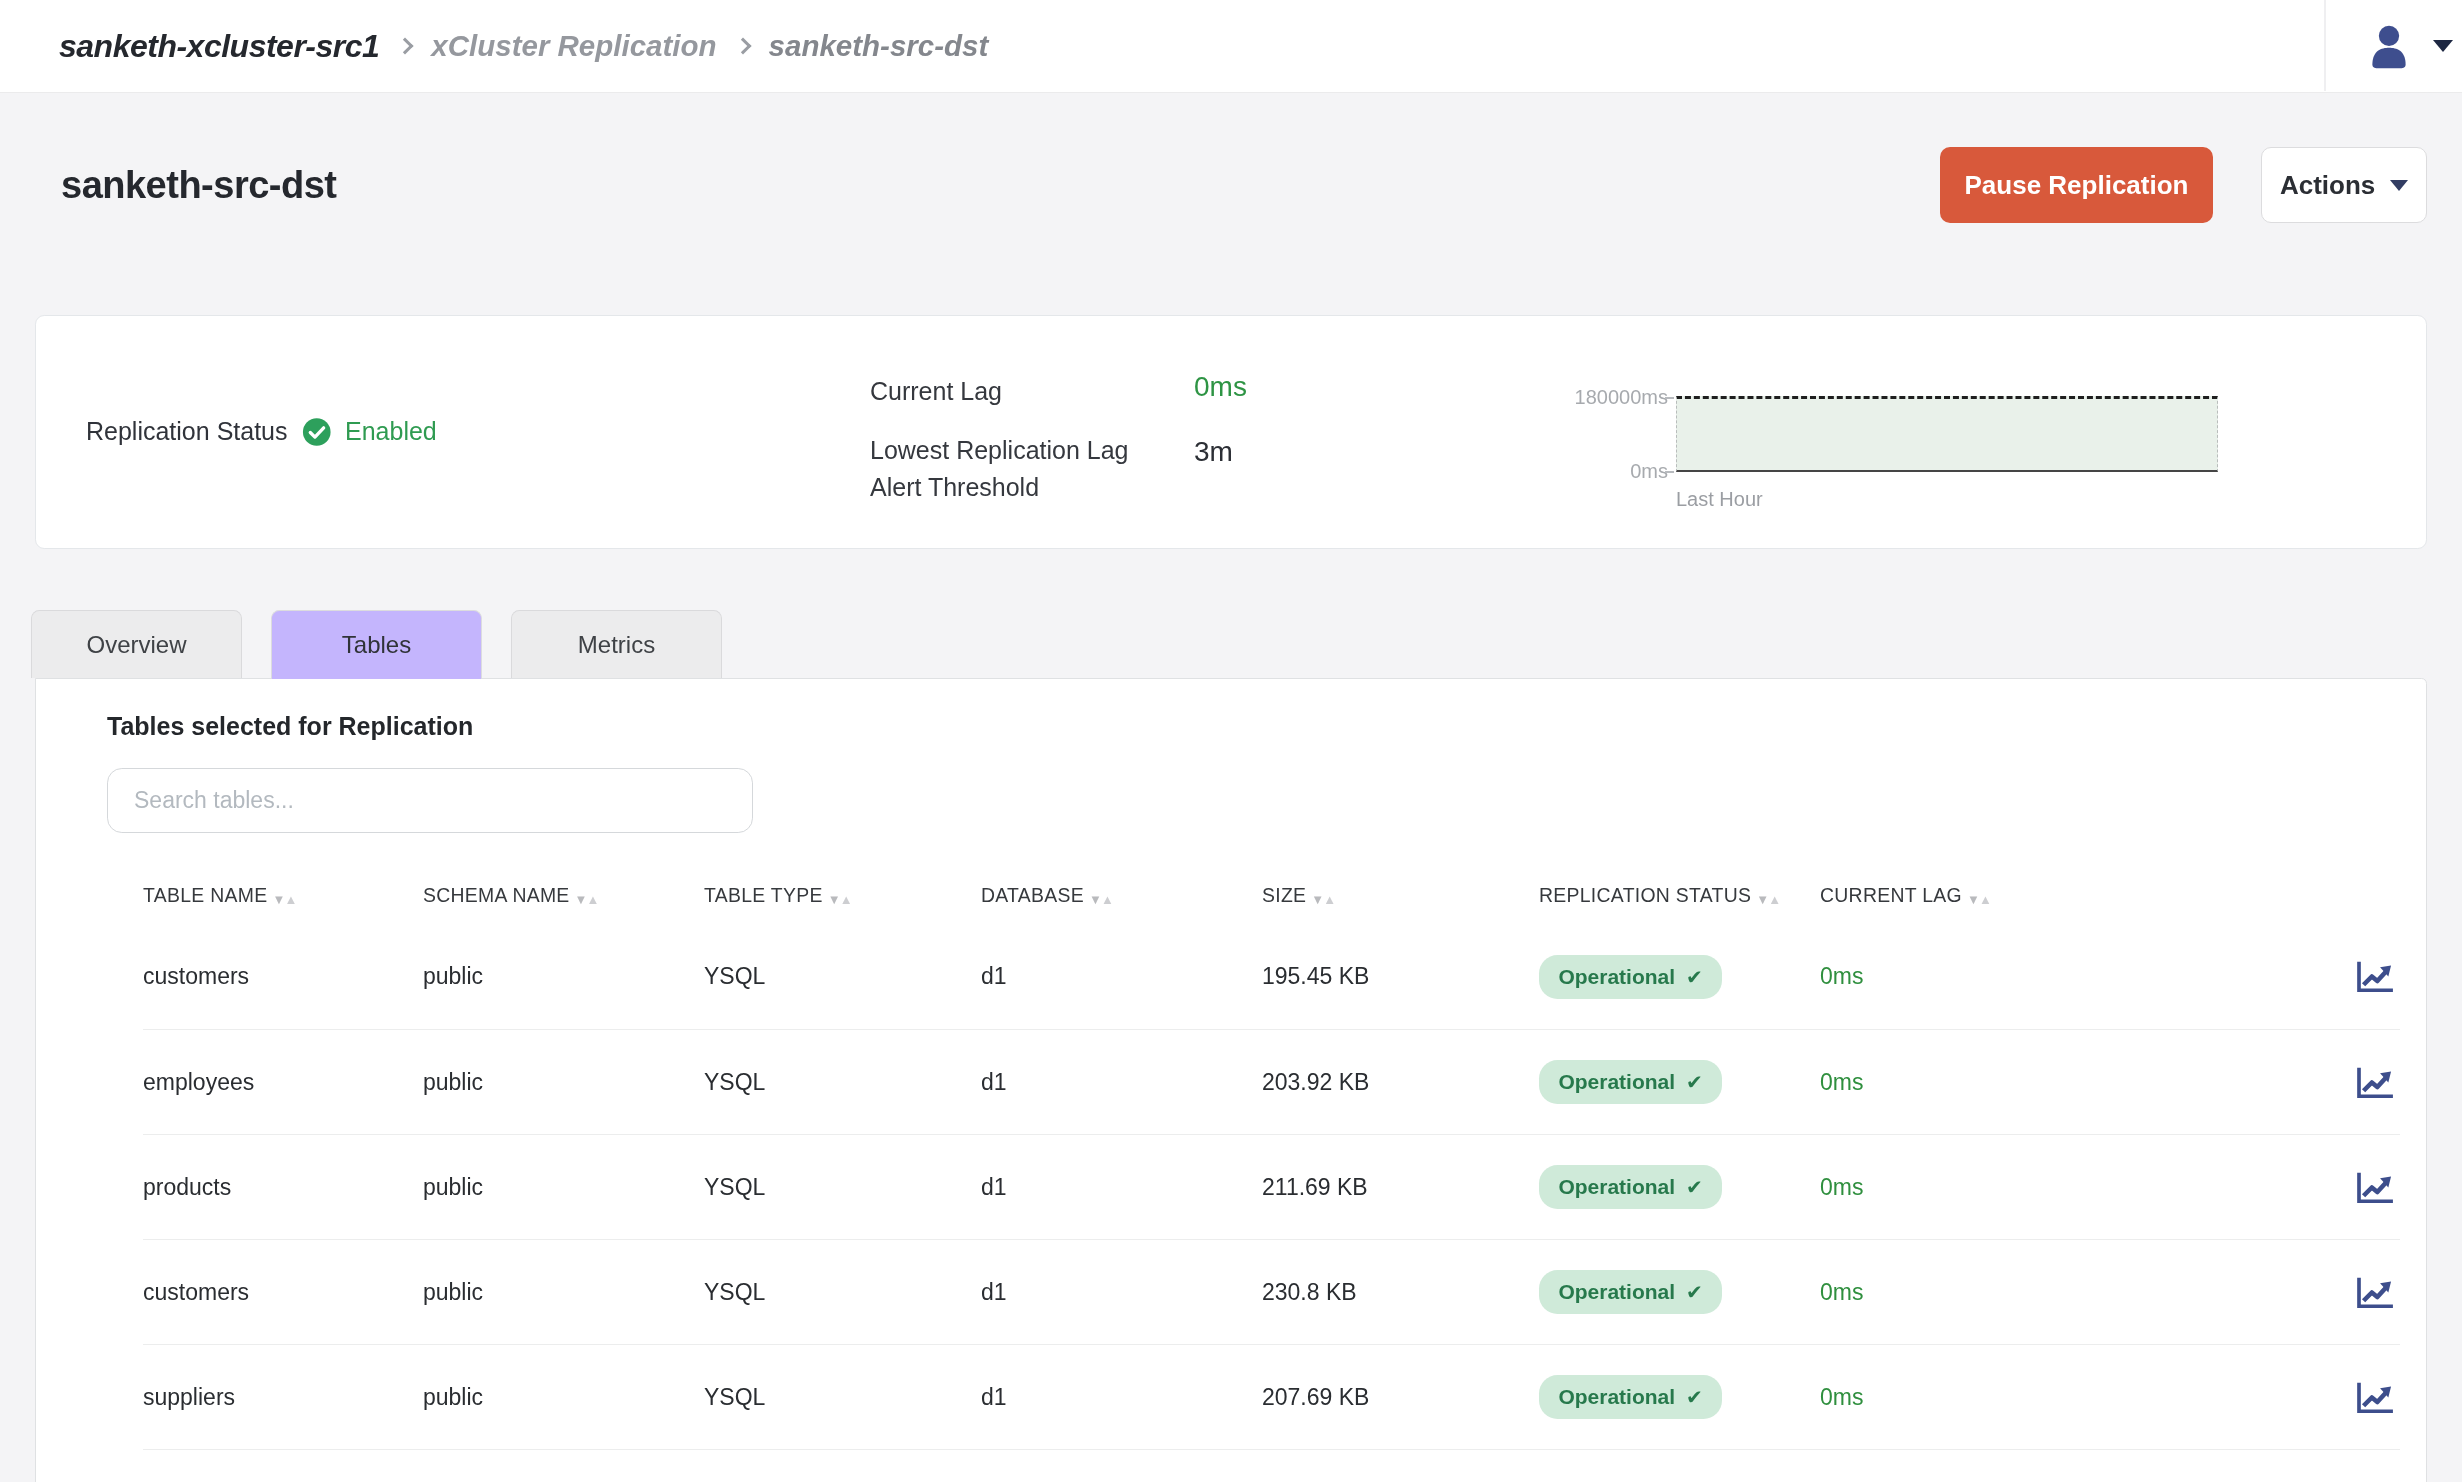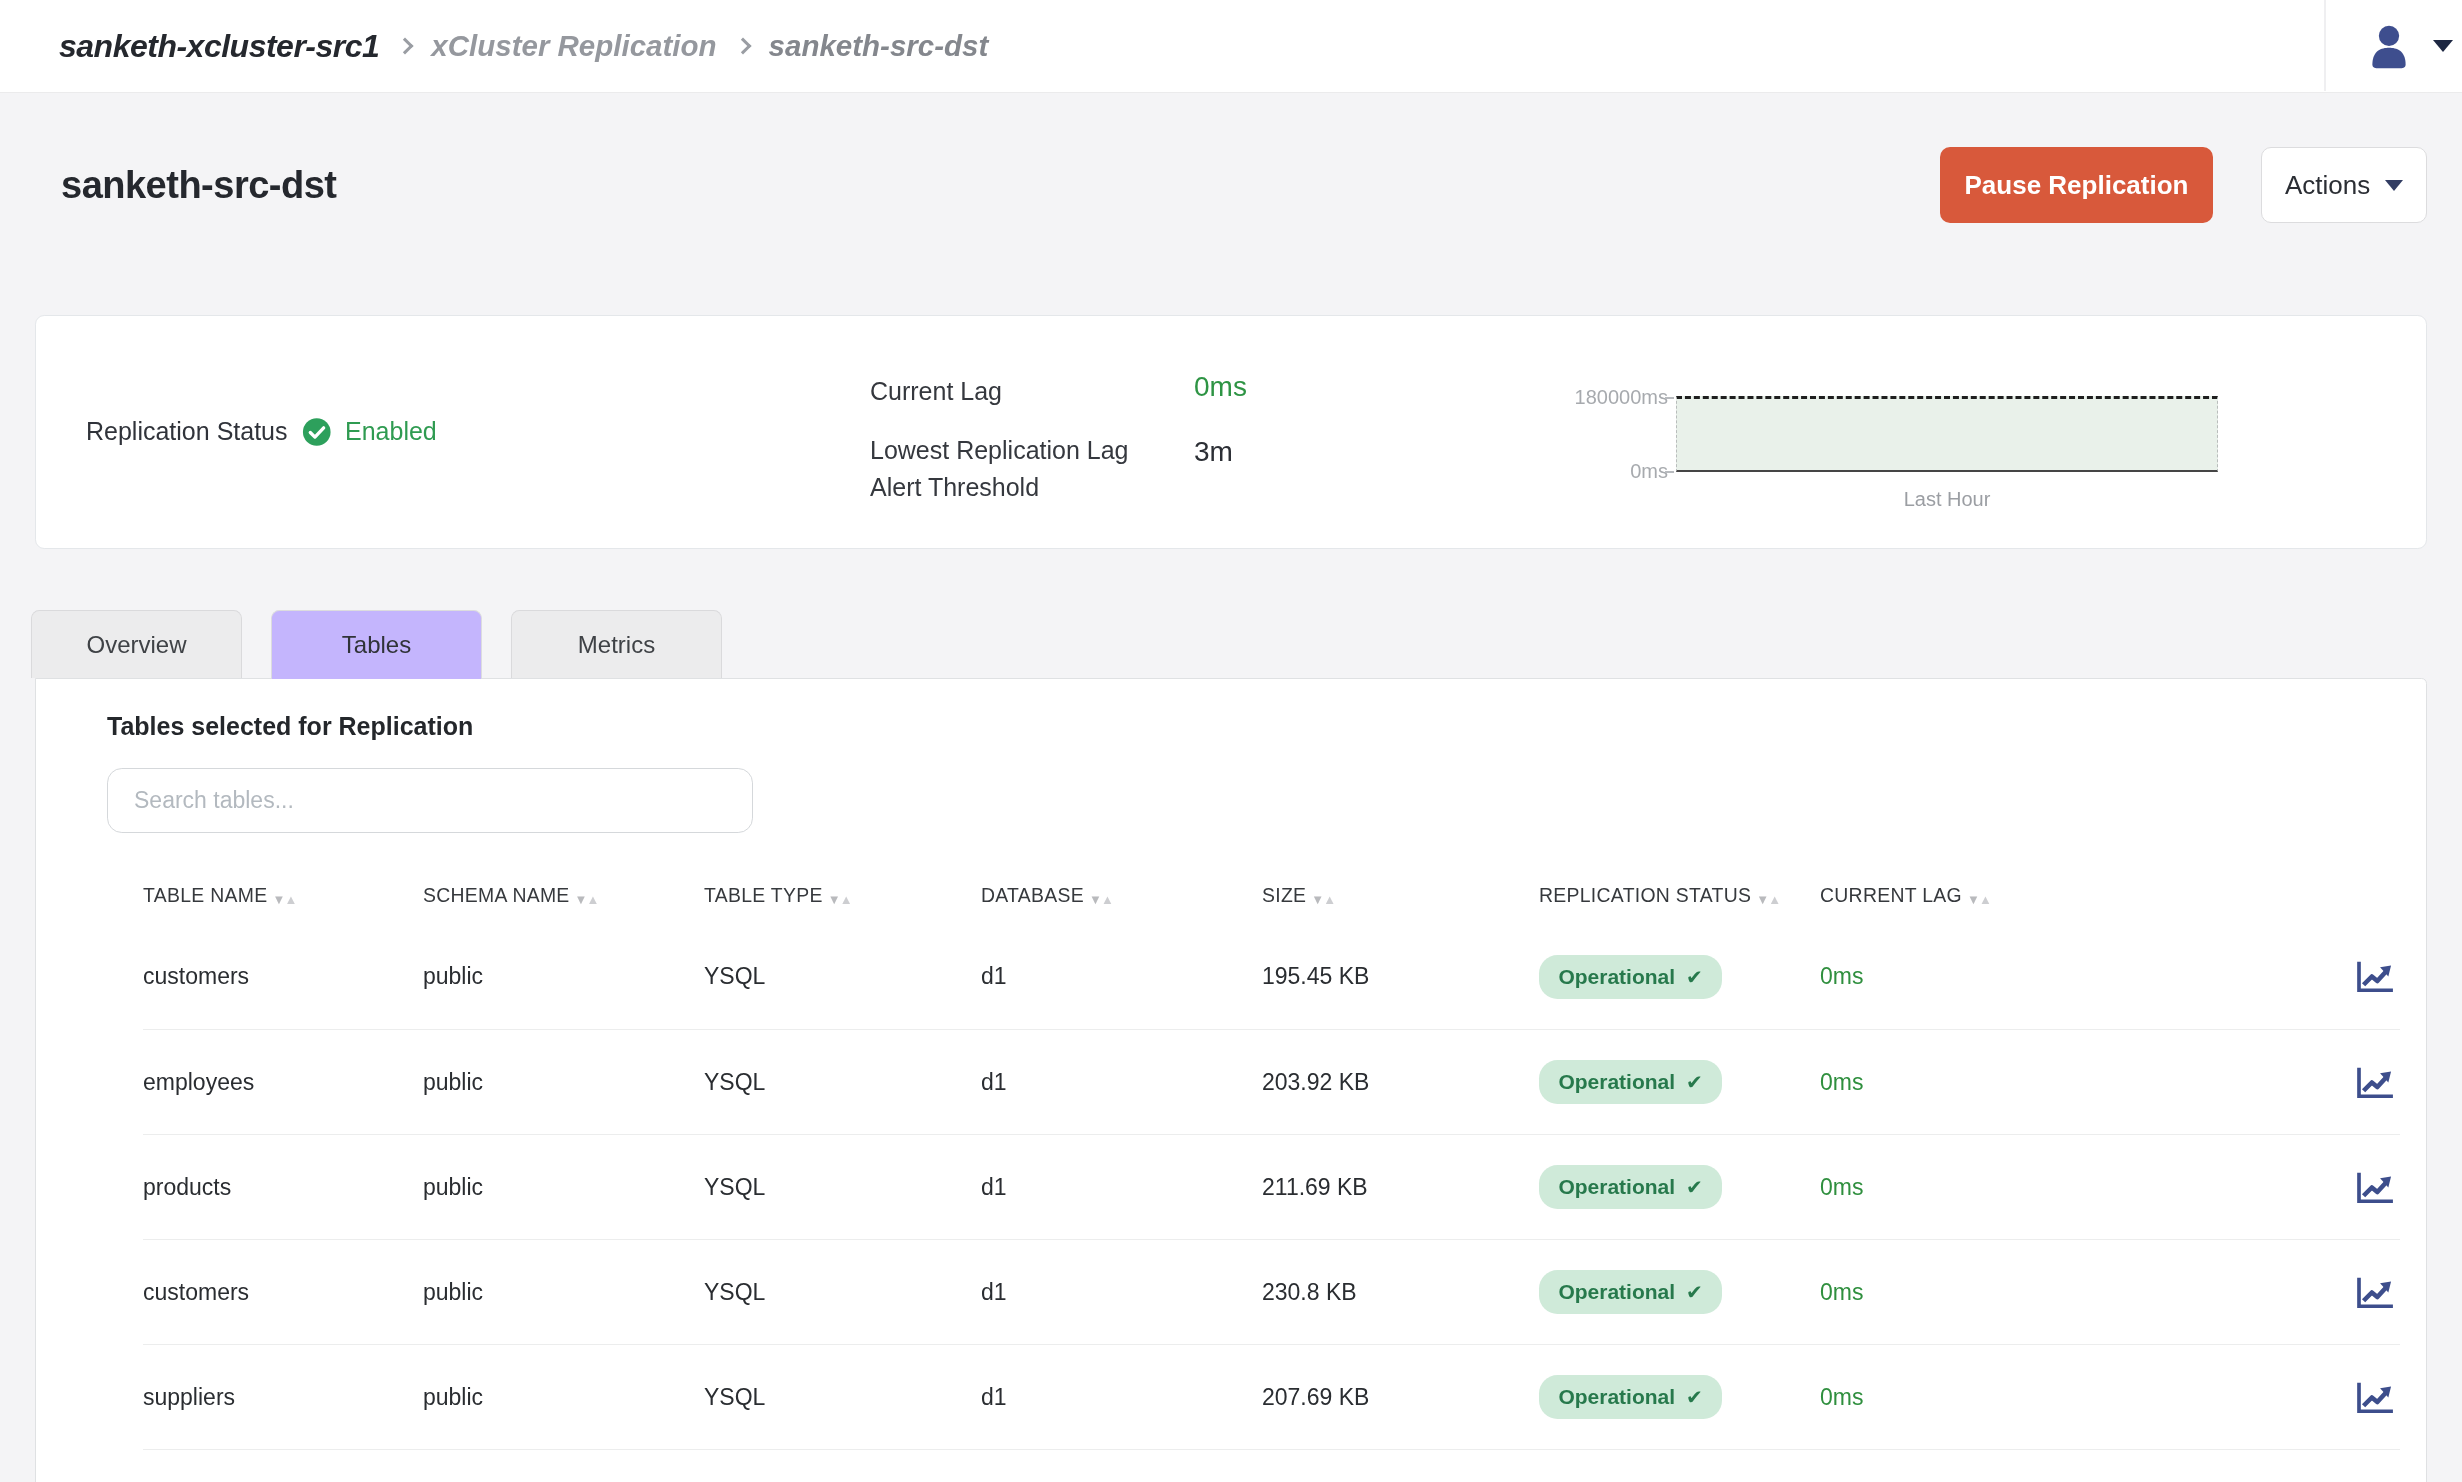--- a/index.html
+++ b/index.html
@@ -17,37 +17,37 @@
   .topbar-divider { width:1.8px; height:91px; background:#efeff1; margin-right:39px; }
   .user-btn { display:flex; align-items:center; gap:20px; padding-right:9.2px; cursor:pointer; }
   .caret { width:0; height:0; border-left:10px solid transparent; border-right:10px solid transparent; border-top:12px solid #1d2742; }
 
   
   .page-head { display:flex; align-items:center; justify-content:space-between; padding:0 35px 0 61px; margin-top:54px; height:76px; }
   .page-title { font-size:38px; font-weight:700; color:#25282e; letter-spacing:-0.5px; }
   .head-actions { display:flex; gap:48px; }
   .btn { height:76px; border-radius:10px; font-size:26px; display:flex; align-items:center; justify-content:center; cursor:pointer; font-weight:600; }
   .btn-orange { background:#d8593b; color:#ffffff; width:273px; border:none; }
-  .btn-white { background:#ffffff; color:#2b2e34; width:166px; border:1.8px solid #dcdcde; font-weight:400; gap:14.8px; }
+  .btn-white { background:#ffffff; color:#2b2e34; width:166px; border:1.8px solid #dcdcde; font-weight:700; gap:14.8px; }
   .btn-white .caret { border-top-color:#323d63; border-left-width:9.2px; border-right-width:9.2px; border-top-width:11px; }
 
   
   .card { position:relative; margin:92px 35px 0 35px; height:234px; background:#ffffff; border:1.8px solid #e4e7ea; border-radius:9.2px; }
   .repl-status { position:absolute; left:50px; top:50%; transform:translateY(-50%); display:flex; align-items:center; gap:14px; font-size:25px; color:#30333a; }
   .enabled-txt { color:#2f9b51; font-weight:500; }
   .lag-label { position:absolute; font-size:25px; color:#35383e; line-height:37px; }
   .lag-value { position:absolute; font-size:28px; font-weight:500; }
   .lag-green { color:#2e9444; }
   .lag-dark { color:#2c2f35; }
 
   .minichart { position:absolute; left:1603px; top:0; width:609px; height:100%; }
   .tick-label { position:absolute; right:581px; font-size:20px; color:#a7aaae; text-align:right; width:111px; }
   .tick-mark { position:absolute; width:9.2px; height:1.8px; background:#b7babe; }
   .plot { position:absolute; left:37px; top:80px; width:542px; height:76px; background:#e9f1ea; border-left:1.8px dashed #b9bdbc; border-right:1.8px dashed #b9bdbc; border-top:3.7px dashed #1f1f1f; border-bottom:2.8px solid #454545; }
-  .xaxis-label { position:absolute; left:37px; top:172px; width:542px; text-align:center; font-size:20px; color:#9b9ea3; }
+  .xaxis-label { position:absolute; left:37px; top:172px; width:542px; text-align:left; font-size:20px; color:#9b9ea3; }
 
   
   .tabs { position:relative; display:flex; margin:61px 0 0 31px; gap:29px; z-index:2; }
   .tab { width:211px; height:68px; display:flex; align-items:center; justify-content:center; font-size:24px; color:#3f4246; background:#ececed; border:0.9px solid #dadadc; border-bottom:none; border-radius:8.3px 8.3px 0 0; cursor:pointer; }
   .tab.active { background:#c4b5fd; color:#303338; border-color:#dcdcde; height:69px; margin-bottom:-0.9px; }
 
   
   .panel { position:relative; margin:0 35px; background:#ffffff; border:0.9px solid #dfe1e3; border-radius:0 5.5px 5.5px 5.5px; height:831px; padding:0 65px 0 71px; }
   .panel-title { padding-top:33px; font-size:25px; font-weight:600; color:#24272b; }
   .search-box { margin-top:27px; width:646px; height:65px; border:1.8px solid #d5d8db; border-radius:14.8px; padding:0 26px; font-size:23px; color:#3a3d42; font-family:"Liberation Sans","DejaVu Sans",sans-serif; outline:none; background:#fff; }

